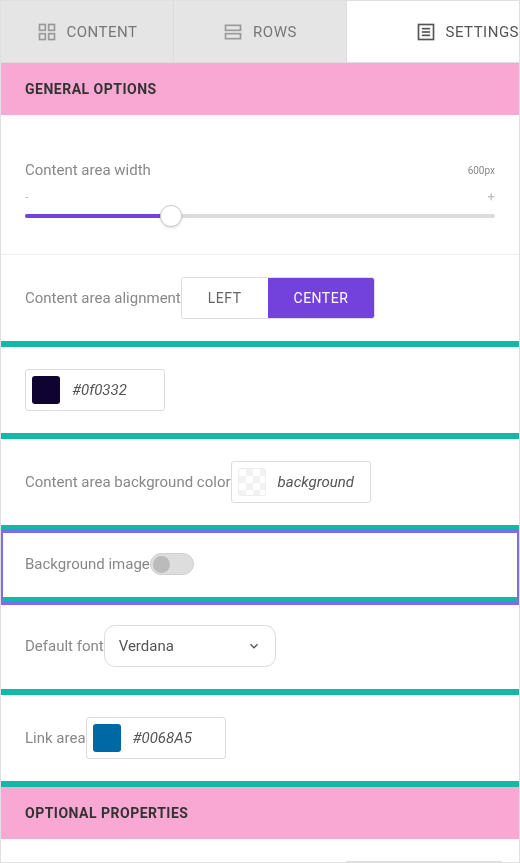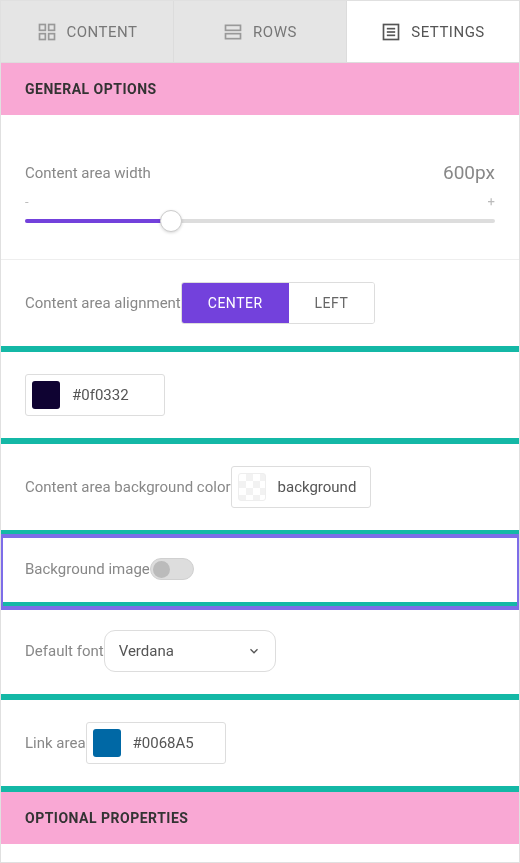--- a/index.html
+++ b/index.html
@@ -29,20 +29,21 @@
     font-size: 15px;
     letter-spacing: 0.5px;
     cursor: pointer;
     border-right: 1px solid #dcdcdc;
     background: #e5e5e5;
   }
   .tab:last-child { border-right: none; }
   .tab.active {
     background: #fff;
     color: #555;
+    justify-content: flex-end;
   }
   .tab svg { width: 20px; height: 20px; }
   .section-header {
     background: #f9a8d4;
     color: #333;
     font-weight: 700;
     font-size: 14px;
     letter-spacing: 0.5px;
     padding: 18px 24px;
   }
@@ -61,21 +62,21 @@
     background:#fff;
     margin-top:28px;
   }
   .label { color: #888; font-size: 15px; }
   .value-row {
     display:flex;
     justify-content: space-between;
     align-items:center;
     margin-bottom: 10px;
   }
-  .width-value { color:#888; font-size:19px; }
+  .width-value { color:#888; font-size:10px; }
   .marks {
     display:flex;
     justify-content: space-between;
     color:#bbb;
     font-size:13px;
     margin-bottom:2px;
   }
   .slider {
     position: relative;
     height: 20px;
@@ -126,20 +127,21 @@
     color:#fff;
   }
   .color-box {
     display:flex;
     align-items:center;
     gap:12px;
     border:1px solid #ddd;
     border-radius:3px;
     padding:6px 14px 6px 6px;
     min-width: 140px;
+    font-style: italic;
   }
   .swatch {
     width:28px; height:28px;
     border-radius:3px;
   }
   .swatch.transparent {
     background:
       repeating-conic-gradient(#f2f2f2 0 25%, #fff 0 50%) 0 0/14px 14px;
     border:1px solid #eee;
   }
@@ -237,22 +239,22 @@
   <div class="slider">
     <div class="slider-track"></div>
     <div class="slider-fill"></div>
     <div class="slider-thumb"></div>
   </div>
 </div>
 
 <div class="row">
   <span class="label">Content area alignment</span>
   <div class="seg">
+    <div class="seg-btn">LEFT</div>
     <div class="seg-btn active">CENTER</div>
-    <div class="seg-btn">LEFT</div>
   </div>
 </div>
 
 <div class="row">
   <div class="color-box">
     <span class="swatch" style="background:#0f0332"></span>
     <span class="color-text">#0f0332</span>
   </div>
 </div>
 

